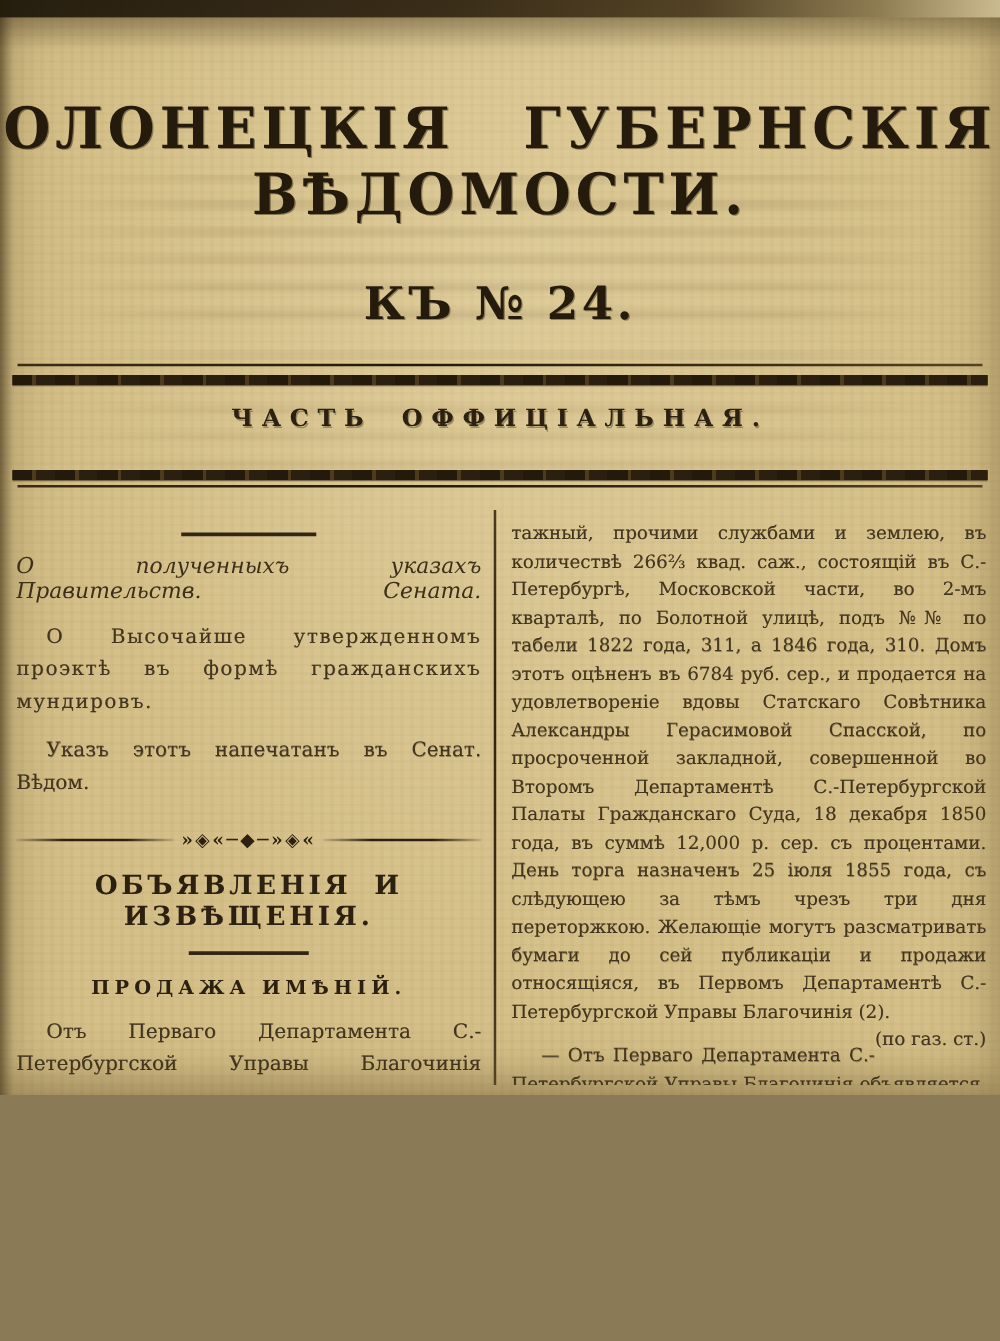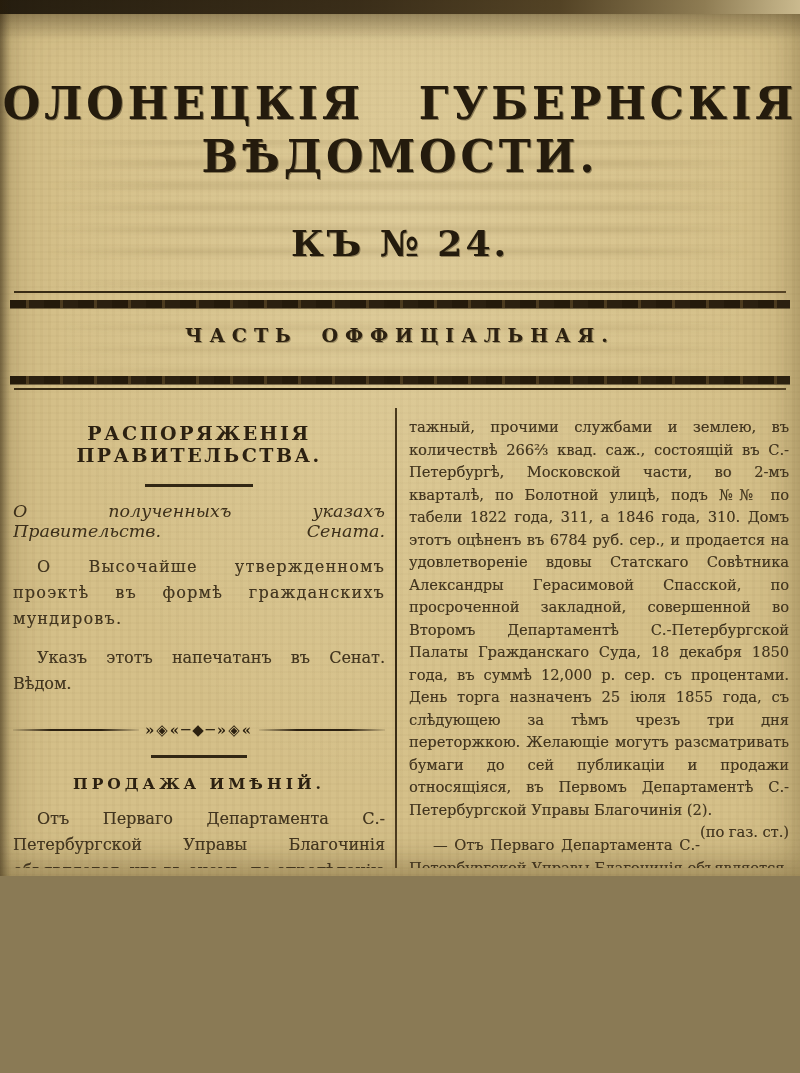--- a/index.html
+++ b/index.html
@@ -165,37 +165,37 @@
   <div class="rule-thick r2"></div>
 
   <div class="banner">ЧАСТЬ ОФФИЦІАЛЬНАЯ.</div>
 
   <div class="rule-thick r3"></div>
   <div class="rule-thin r4"></div>
 
   <div class="columns">
 
     <div class="col col-left">
-      <div class="h1">РАСПОРЯЖЕНІЯ ПРАВИТЕЛЬСТВА.</div>
 
       <div class="short-rule"></div>
 
       <div class="lede">О полученныхъ указахъ Правительств. Сената.</div>
 
 
       <p class="body spaced">О Высочайше утвержденномъ проэктѣ въ формѣ гражданскихъ мундировъ.</p>
 
       <p class="body">Указъ этотъ напечатанъ въ Сенат. Вѣдом.</p>
 
       <div class="ornament">
         <span class="line"></span>
         <span class="glyphs">»◈«─◆─»◈«</span>
         <span class="line"></span>
       </div>
 
+      <div class="h2">ОБЪЯВЛЕНІЯ И ИЗВѢЩЕНІЯ.</div>
 
       <div class="short-rule sr2"></div>
 
       <div class="h3">ПРОДАЖА ИМѢНІЙ.</div>
 
       <p class="body">Отъ Перваго Департамента С.-Петербургской Управы Благочинія объявляется, что въ ономъ, по опредѣленію Втораго Департамента С.-Петербургскаго Магистрата, продаваться будетъ съ публичнаго торга принадлежащій С.-Петербургскому купцу Петру Екимову Паленову, каменный трехъ этажный домъ, съ находящимися при ономъ двумя каменными флигелями, изъ коихъ одинъ флигель трехъ-этажный съ подваломъ, а другой двухъ-э-</p>
     </div>
 
     <div class="col-divider"></div>
 

